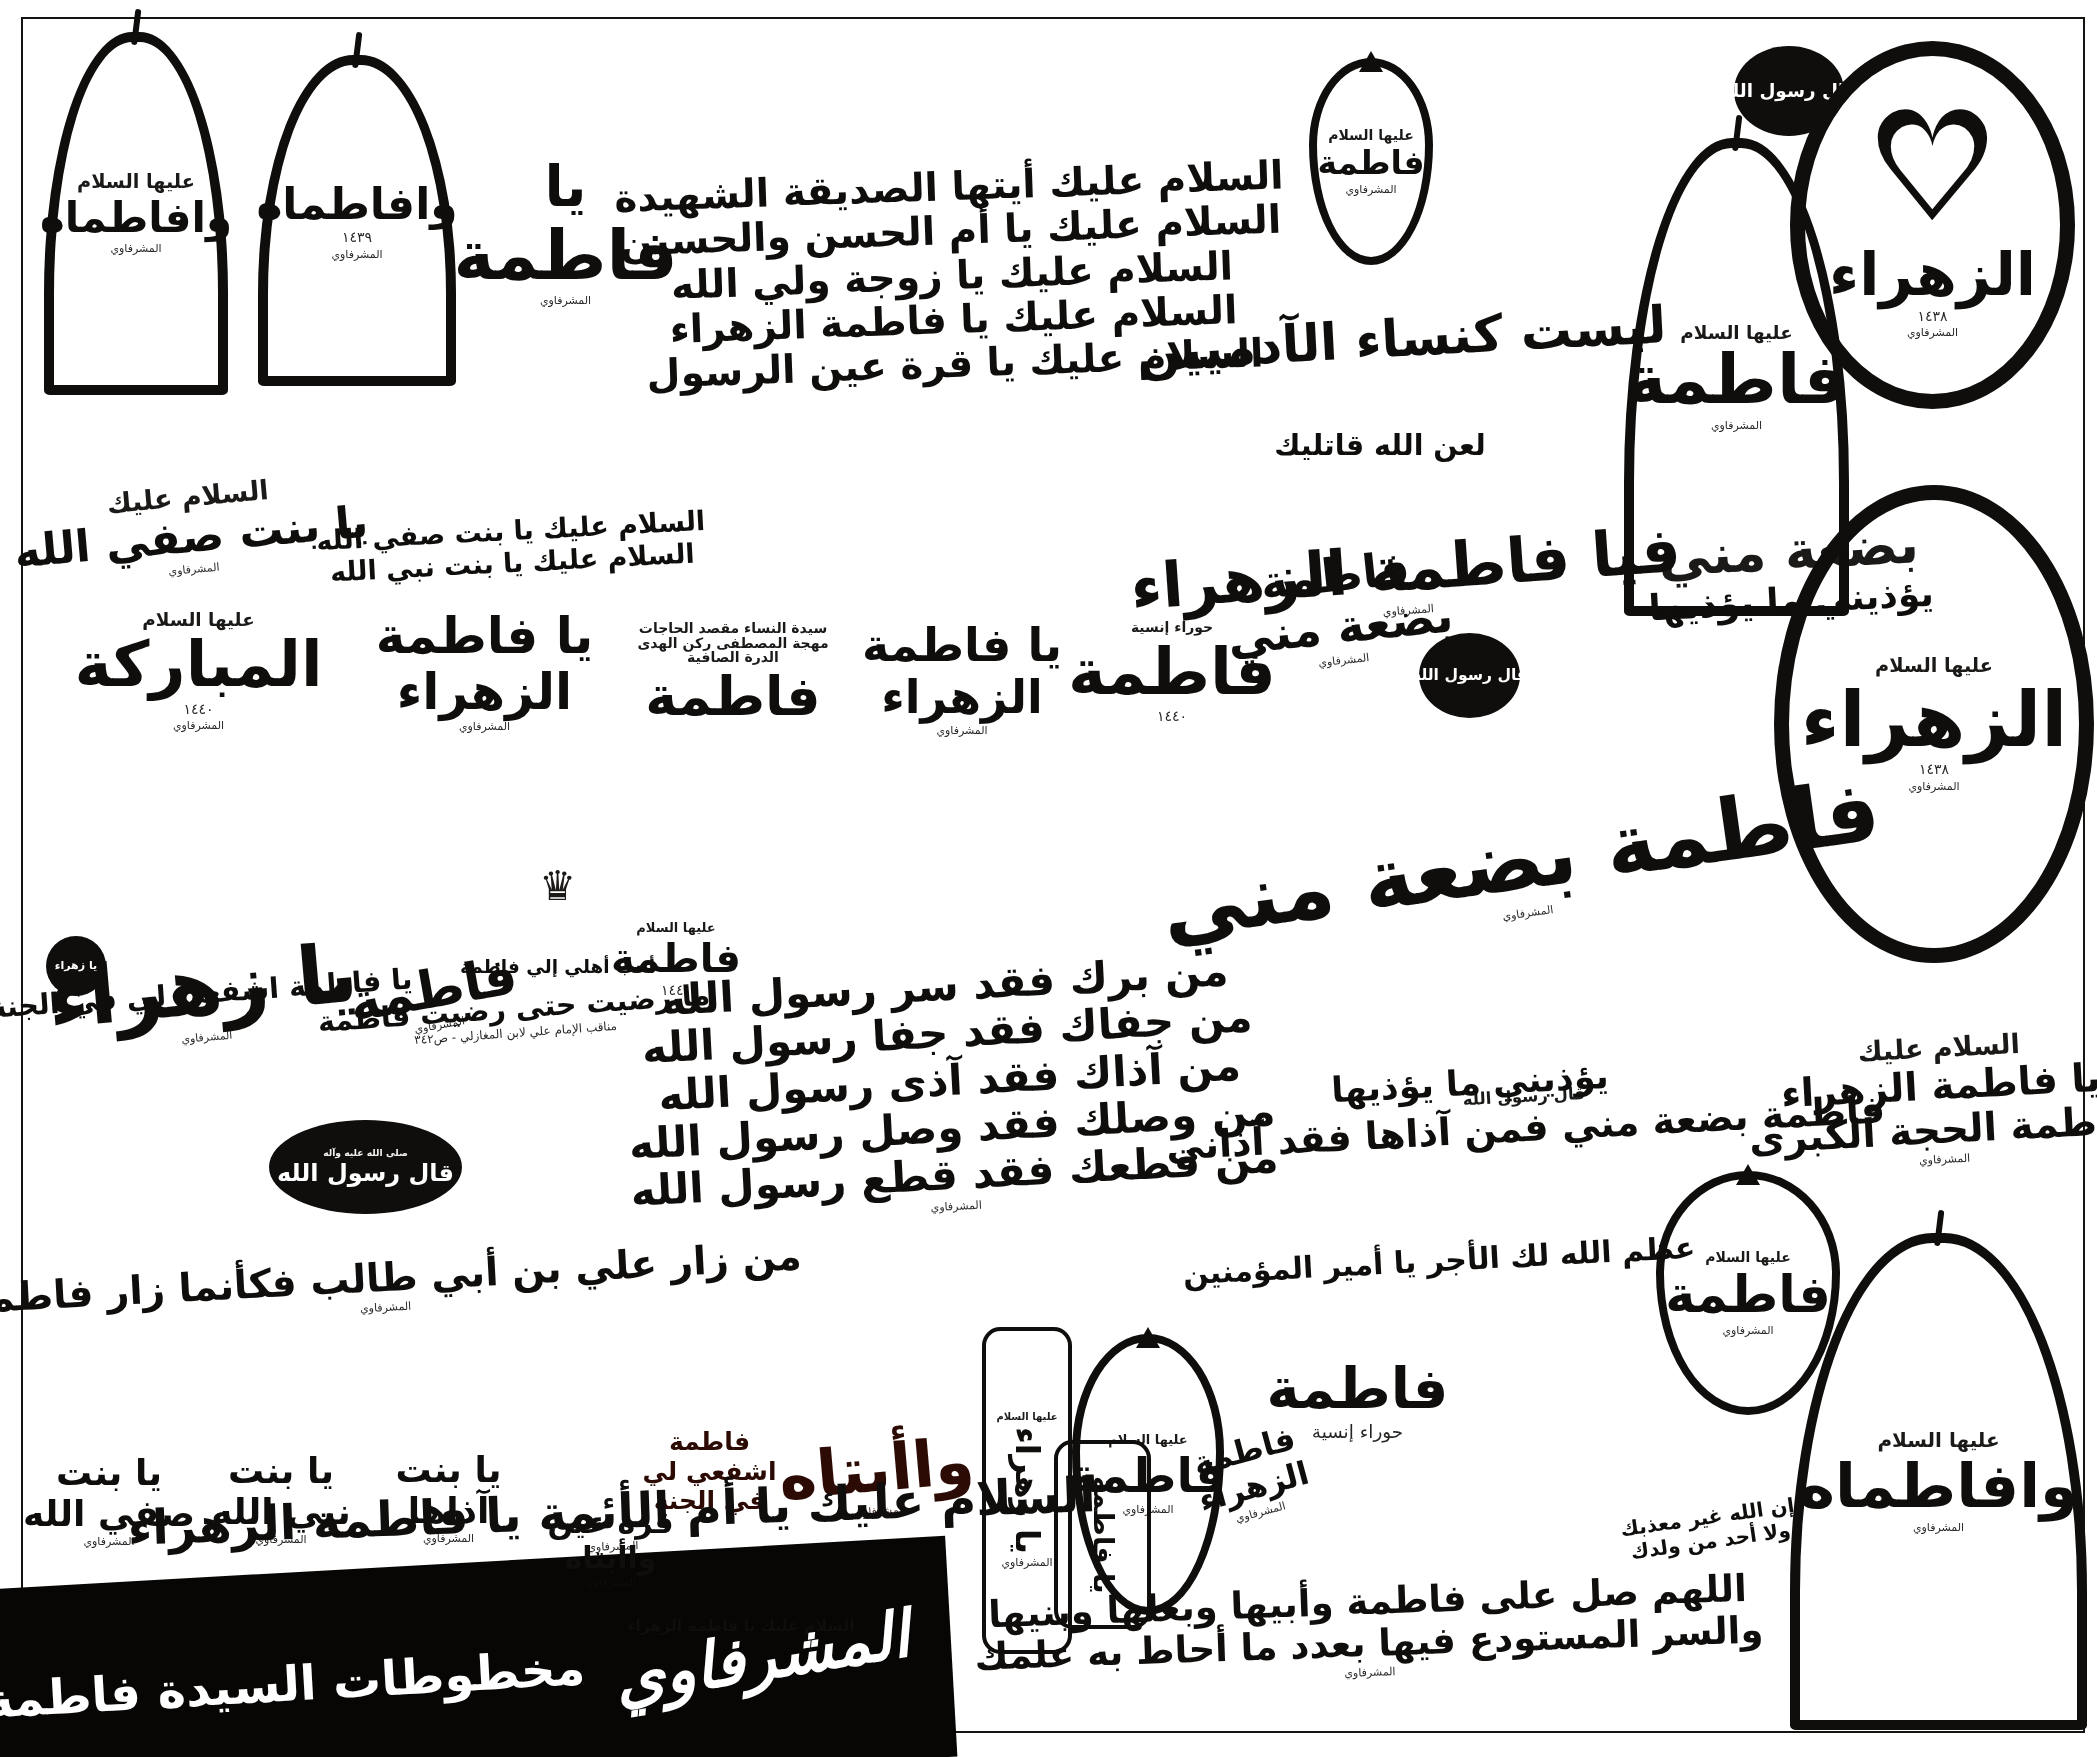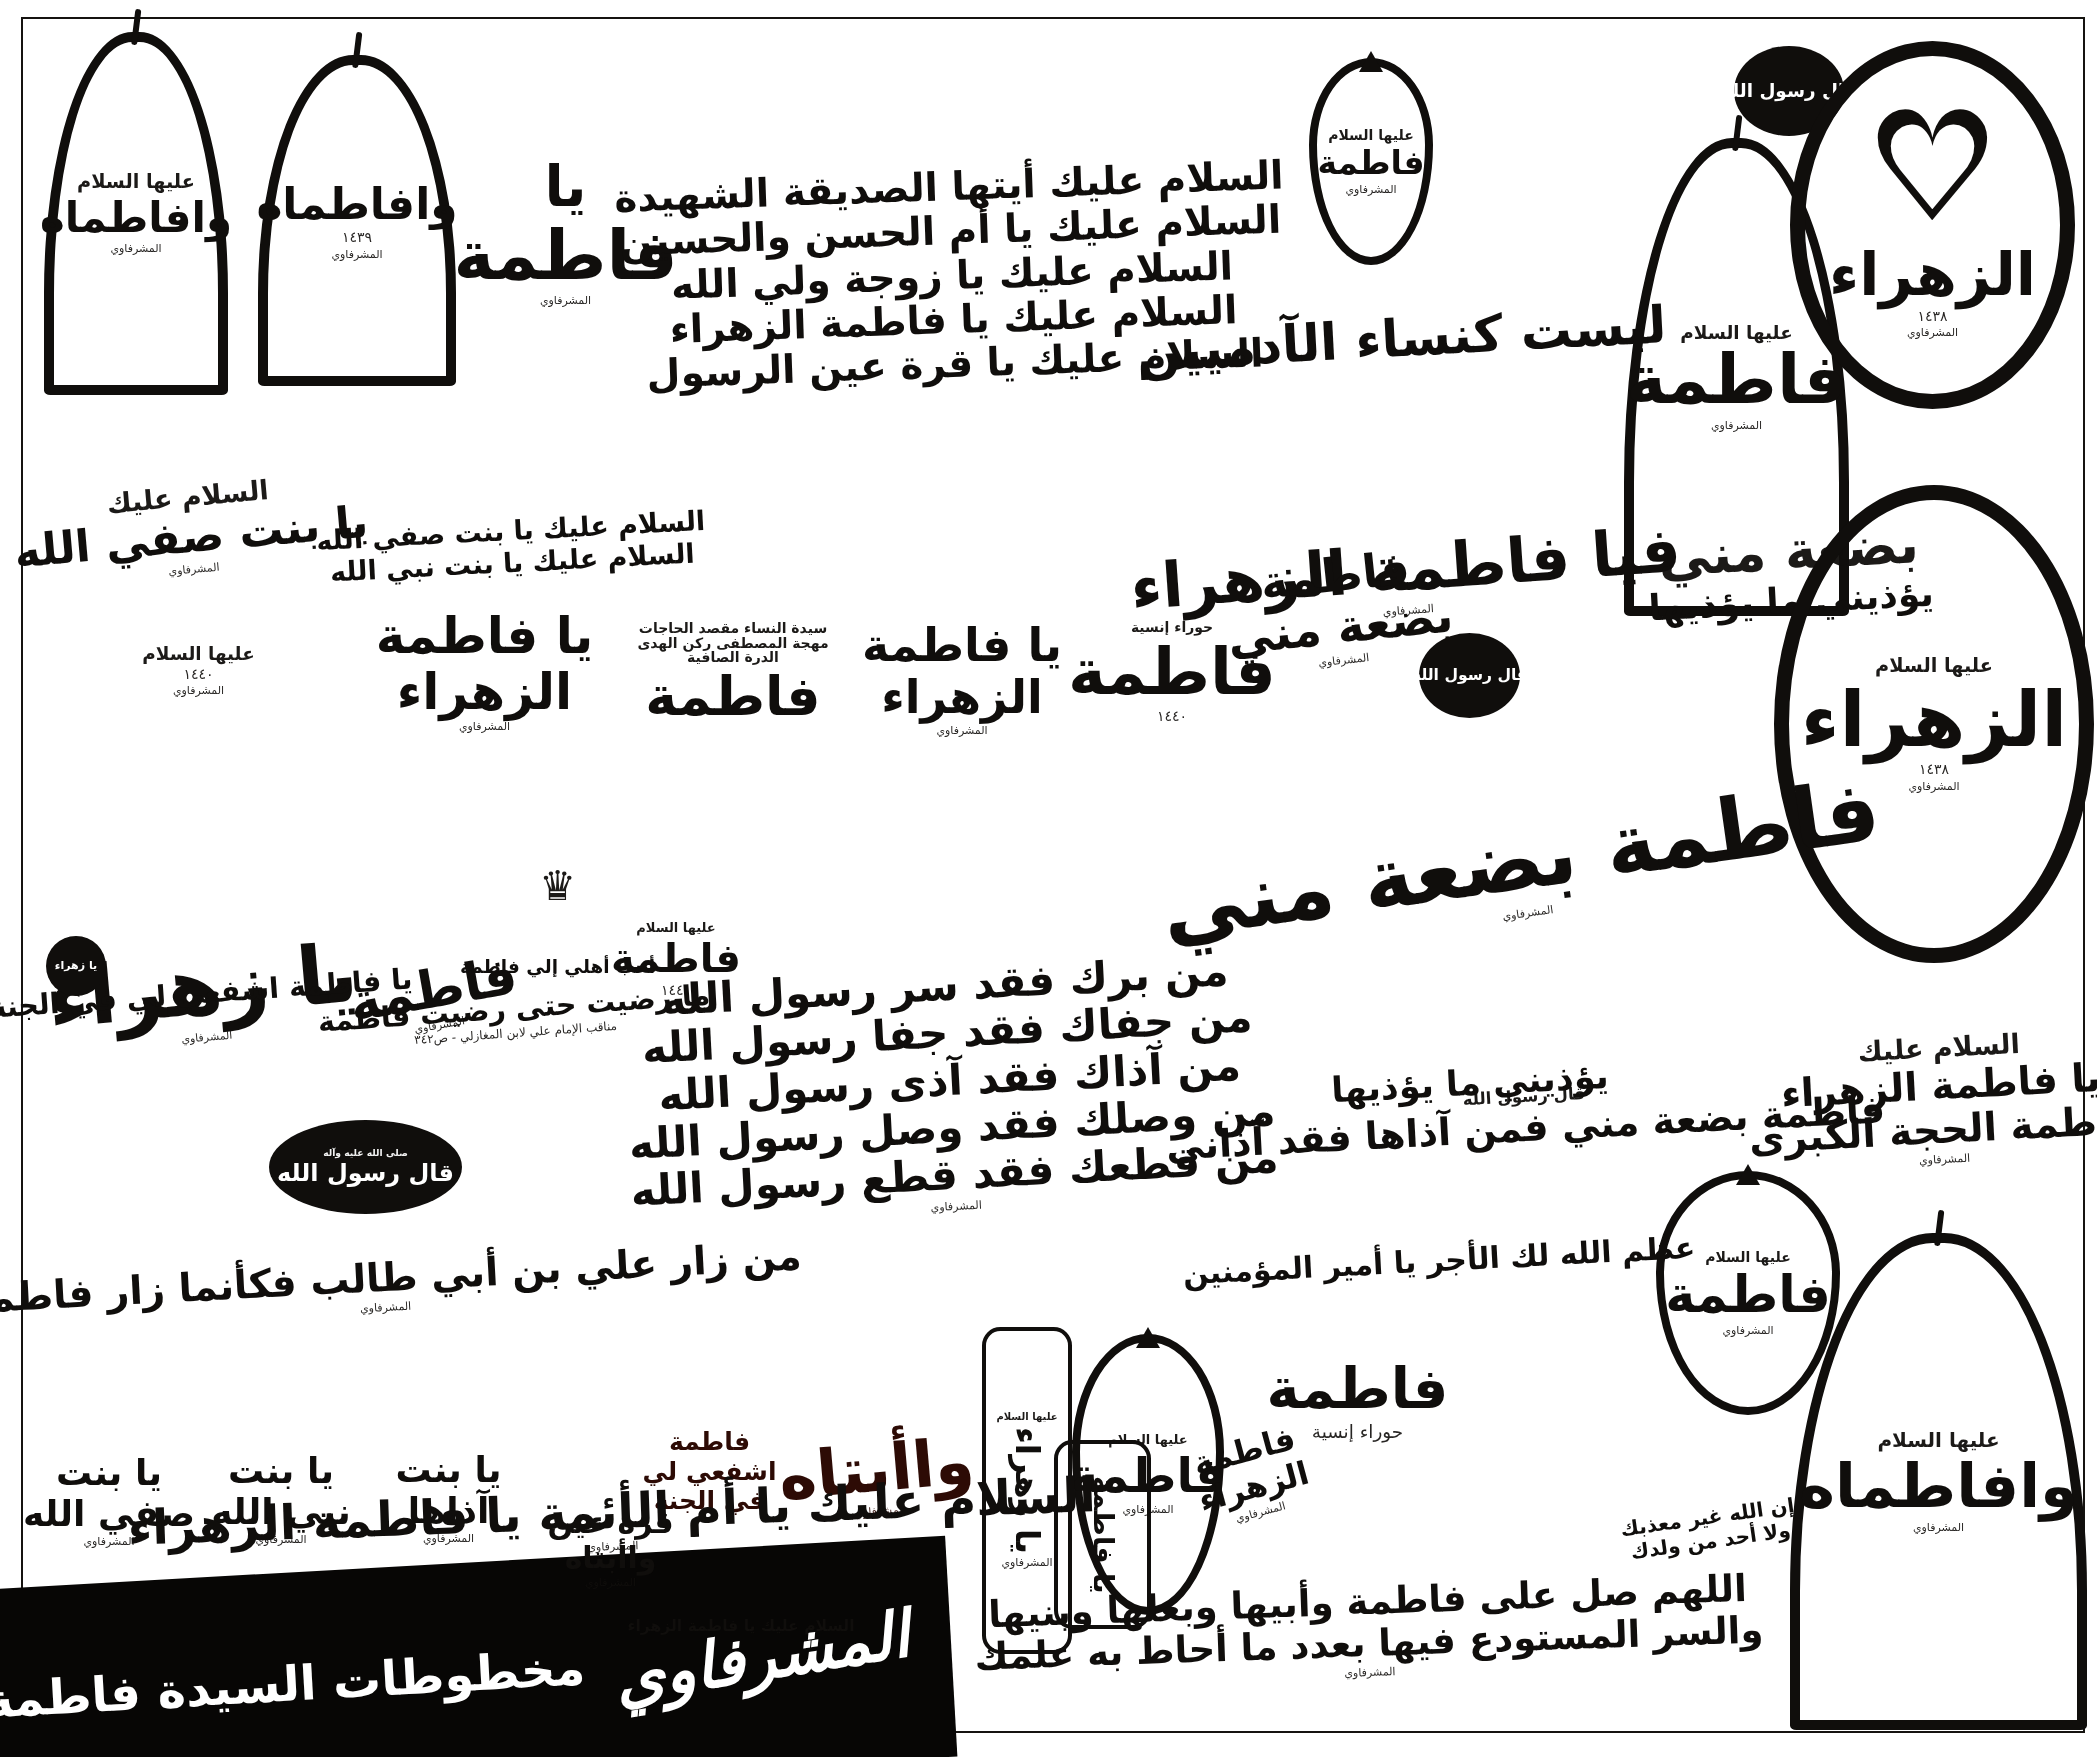--- a/index.html
+++ b/index.html
@@ -130,20 +130,23 @@
       <div class="ln" style="font-size: 27px;">السلام عليك يا بنت نبي الله</div>
     </div>
     <div class="piece shape-drop drop-outline tip" style="left: 1309px; top: 58px; width: 124px; height: 207px;">
       <div class="cap" style="font-size: 14px;">عليها السلام</div>
       <div class="ln" style="font-size: 33px;">فاطمة</div>
       <div class="sig" style="font-size: 11px;">المشرفاوي</div>
     </div>
     <div class="piece " style="left: 1169px; top: 265px; width: 465px; height: 147px; transform: rotate(-3deg);">
       <div class="ln" style="font-size: 51px;">ليست كنساء الآدميين</div>
     </div>
+    <div class="piece " style="left: 1272px; top: 409px; width: 216px; height: 74px;">
+      <div class="ln" style="font-size: 28.5px;">لعن الله قاتليك</div>
+    </div>
     <div class="piece " style="left: 1169px; top: 478px; width: 474px; height: 198px; transform: rotate(-4deg);">
       <div class="ln" style="font-size: 62px;">فيا فاطمة الزهراء</div>
       <div class="sig" style="font-size: 11px;">المشرفاوي</div>
     </div>
     <div class="piece shape-med" style="left: 1734px; top: 46px; width: 110px; height: 90px;">
       <div class="ln" style="font-size: 18.4px;">قال رسول الله</div>
     </div>
     <div class="piece shape-dome finial" style="left: 1624px; top: 138px; width: 225px; height: 478px;">
       <div class="cap" style="font-size: 18.4px;">عليها السلام</div>
       <div class="ln" style="font-size: 68px;">فاطمة</div>
@@ -157,20 +160,21 @@
       <div class="heart">
         <span class="h-outer">♥</span>
         <span class="h-inner">♥</span>
       </div>
       <div class="ln" style="font-size: 59px;">الزهراء</div>
       <div class="date" style="font-size: 14px;">١٤٣٨</div>
       <div class="sig" style="font-size: 11px;">المشرفاوي</div>
     </div>
     <div class="piece shape-circle" style="left: 58px; top: 499px; width: 281px; height: 343px;">
       <div class="cap" style="font-size: 18.4px;">عليها السلام</div>
+      <div class="ln" style="font-size: 63px;">المباركة</div>
       <div class="date" style="font-size: 14px;">١٤٤٠</div>
       <div class="sig" style="font-size: 11px;">المشرفاوي</div>
     </div>
     <div class="piece shape-circle" style="left: 352px; top: 499px; width: 265px; height: 345px;">
       <div class="ln" style="font-size: 50px;">يا فاطمة</div>
       <div class="ln" style="font-size: 50px;">الزهراء</div>
       <div class="sig" style="font-size: 11px;">المشرفاوي</div>
     </div>
     <div class="piece shape-circle" style="left: 626px; top: 513px; width: 214px; height: 320px;">
       <div class="cap" style="font-size: 14px;">سيدة النساء مقصد الحاجات مهجة المصطفى ركن الهدى الدرة الصافية</div>

